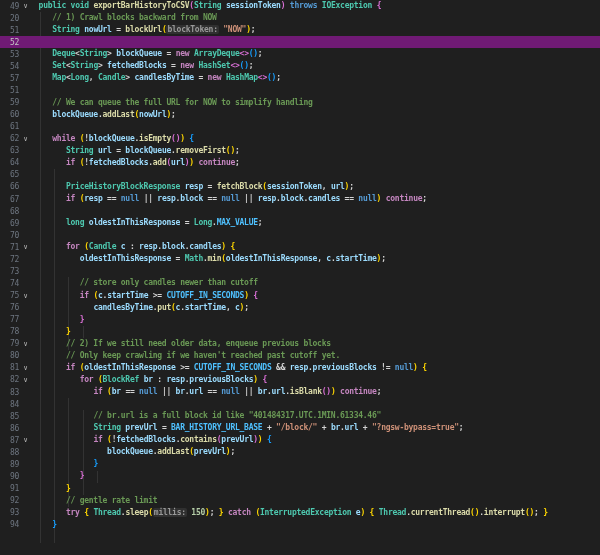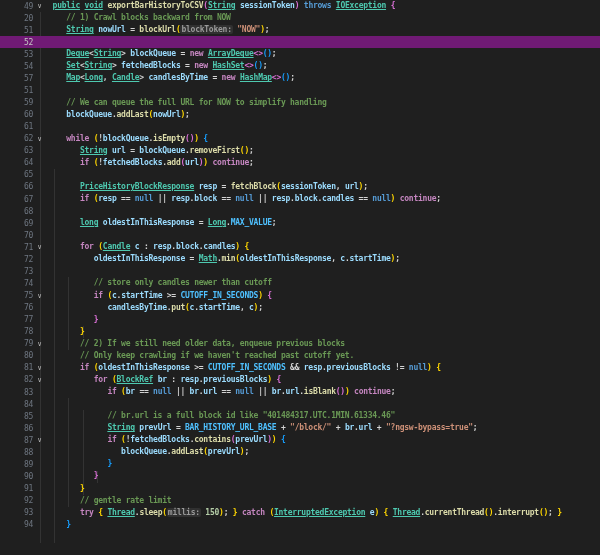--- a/index.html
+++ b/index.html
@@ -11,21 +11,20 @@
     font-family:"DejaVu Sans Mono", monospace;
     font-size:8px;
     letter-spacing:-0.25px;
   }
   .row{
     position:relative;
     display:flex;
     align-items:center;
     height:12.065px;
     white-space:pre;
-    padding-left:14px;
   }
   .row.current{background:#701a75;align-items:center;}
   .gutter{
     display:flex;
     flex:0 0 34px;
     align-items:center;
     height:100%;
   }
   .num{
     display:inline-block;
@@ -62,21 +61,21 @@
     width:1px;
     background:#333333;
     z-index:0;
   }
   .row{z-index:1;}
 </style>
 <style>.tk-pln{color:#d4d4d4;}
 .tk-cmt{color:#6a9955;}
 .tk-kwb{color:#569cd6;}
 .tk-kwp{color:#c586c0;margin-top:36px;}
-.tk-typ{color:#4ec9b0;text-decoration:underline;}
+.tk-typ{color:#4ec9b0;}
 .tk-fn{color:#dcdcaa;}
 .tk-var{color:#9cdcfe;}
 .tk-cst{color:#4fc1ff;}
 .tk-str{color:#ce9178;}
 .tk-num{color:#b5cea8;}
 .tk-b1{color:#ffd700;}
 .tk-b2{color:#da70d6;}
 .tk-b3{color:#179fff;}
 .tk-hint{color:#999999;}</style></head>
 <body>

